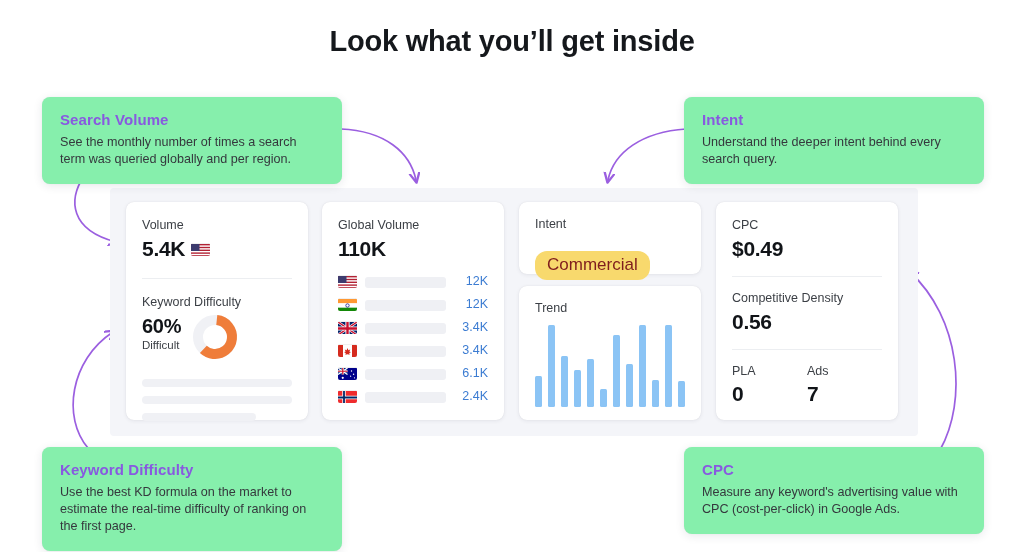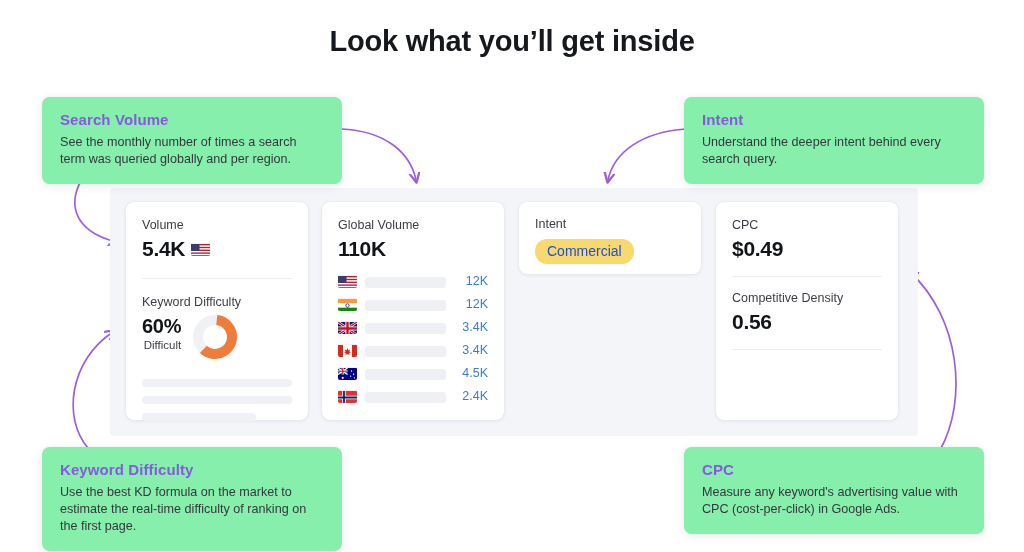--- a/index.html
+++ b/index.html
@@ -65,41 +65,41 @@
     font-size: 21px; font-weight: 700; color: #111418; letter-spacing: -.3px;
   }
   .divider { height: 1px; background: #eceef1; }
 
   
   #card-volume { left: 126px; top: 202px; width: 182px; height: 218px; padding: 16px 16px 0 16px; }
   #card-volume .vol-row { display: flex; align-items: center; gap: 6px; margin-top: 5px; }
   .flag { display: inline-block; width: 19px; height: 13px; border-radius: 2px; overflow: hidden; position: relative; flex: none; box-shadow: 0 0 0 .5px rgba(0,0,0,.12) inset; }
   #card-volume .divider { margin: 17px 0 0 0; }
   .kd-label { margin-top: 16px; }
-  .kd-row { display: flex; align-items: flex-start; margin-top: 6px; text-align: right; }
+  .kd-row { display: flex; align-items: flex-start; margin-top: 6px; }
   .kd-num { font-size: 20px; font-weight: 700; color: #111418; letter-spacing: -.3px; }
   .kd-sub { font-size: 11.5px; color: #3b3f45; margin-top: 1px; }
   .donut { margin-left: 10px; margin-top: -2px; }
   .skeletons { margin-top: 14px; }
   .skel { height: 8px; border-radius: 4px; background: #f0f1f5; margin-bottom: 9px; }
 
   
   #card-global { left: 322px; top: 202px; width: 182px; height: 218px; padding: 16px 16px 0 16px; }
   .gv-list { margin-top: 13px; }
   .gv-row { display: flex; align-items: flex-end; margin-bottom: 9px; }
   .gv-track { flex: 1; height: 11px; border-radius: 3px; background: #eff0f4; margin: 0 9px 0 8px; overflow: hidden; }
   .gv-fill { height: 100%; background: #8bc4f5; border-radius: 3px; }
   .gv-val { font-size: 12.5px; color: #3c7cd2; font-weight: 400; width: 33px; text-align: right; flex: none; }
 
   
   #card-intent { left: 519px; top: 202px; width: 182px; height: 72px; padding: 15px 16px 0 16px; }
   .pill {
-    display: inline-block; margin-top: 8px;
-    background: #f8d96d; color: #1d4ed8;
-    font-size: 14px; padding: 4px 12px 5px 12px; border-radius: 12px;
+    display: inline-block; margin-top: 20px;
+    background: #f8d96d; color: #7f1d1d;
+    font-size: 17px; padding: 4px 12px 5px 12px; border-radius: 12px;
   }
 
   
   #card-trend { left: 519px; top: 286px; width: 182px; height: 134px; padding: 15px 16px 0 16px; }
   .trend-chart { display: flex; align-items: flex-end; gap: 6px; height: 82px; margin-top: 10px; }
   .trend-bar { flex: 1; background: #8bc4f5; border-radius: 1.5px; }
 
   
   #card-cpc { left: 716px; top: 202px; width: 182px; height: 218px; padding: 16px 16px 0 16px; }
   #card-cpc .divider { margin: 15px 0 0 0; }
@@ -247,46 +247,73 @@
               <path d="M0,0 L9.5,6.5 M9.5,0 L0,6.5" stroke="#fff" stroke-width="1.3"></path>
               <path d="M4.75,0 V6.5 M0,3.25 H9.5" stroke="#fff" stroke-width="2.2"></path>
               <path d="M4.75,0 V6.5 M0,3.25 H9.5" stroke="#cf142b" stroke-width="1.2"></path>
               <circle cx="4.75" cy="9.8" r="1.1" fill="#fff"></circle>
               <circle cx="13.5" cy="3" r="0.7" fill="#fff"></circle>
               <circle cx="15.6" cy="6.2" r="0.7" fill="#fff"></circle>
               <circle cx="12.6" cy="8.2" r="0.6" fill="#fff"></circle>
               <circle cx="16.5" cy="9.8" r="0.6" fill="#fff"></circle>
             </svg></span>
           <span class="gv-track"><span class="gv-fill" style="width:21%"></span></span>
-          <span class="gv-val">4.5K</span>
+          <span class="gv-val">6.1K</span>
         </div>
         <div class="gv-row">
           <span class="flag"><svg viewBox="0 0 19 13" width="19" height="13">
               <rect width="19" height="13" fill="#ef2b2d"></rect>
               <path d="M6,0 V13 M0,6.5 H19" stroke="#fff" stroke-width="3.4"></path>
               <path d="M6,0 V13 M0,6.5 H19" stroke="#002868" stroke-width="1.8"></path>
             </svg></span>
           <span class="gv-track"><span class="gv-fill" style="width:13%"></span></span>
           <span class="gv-val">2.4K</span>
         </div>
       </div>
   </div>
 
   <div class="card" id="card-intent">
     <div class="card-label">Intent</div>
     <span class="pill">Commercial</span>
   </div>
 
+  <div class="card" id="card-trend">
+    <div class="card-label">Trend</div>
+    <div class="trend-chart" id="trend-chart">
+        <div class="trend-bar" style="height: 38%;"></div>
+        <div class="trend-bar" style="height: 100%;"></div>
+        <div class="trend-bar" style="height: 62%;"></div>
+        <div class="trend-bar" style="height: 45%;"></div>
+        <div class="trend-bar" style="height: 58%;"></div>
+        <div class="trend-bar" style="height: 22%;"></div>
+        <div class="trend-bar" style="height: 88%;"></div>
+        <div class="trend-bar" style="height: 52%;"></div>
+        <div class="trend-bar" style="height: 100%;"></div>
+        <div class="trend-bar" style="height: 33%;"></div>
+        <div class="trend-bar" style="height: 100%;"></div>
+        <div class="trend-bar" style="height: 32%;"></div>
+      </div>
+  </div>
 
   <div class="card" id="card-cpc">
     <div class="card-label">CPC</div>
     <div class="card-value" style="margin-top:5px">$0.49</div>
     <div class="divider"></div>
 
     <div class="cpc-sect">
       <div class="card-label">Competitive Density</div>
       <div class="card-value" style="margin-top:5px">0.56</div>
     </div>
     <div class="divider"></div>
 
+    <div class="cpc-cols">
+      <div class="cpc-col">
+        <div class="card-label">PLA</div>
+        <div class="card-value">0</div>
+      </div>
+      <div class="cpc-col">
+        <div class="card-label">Ads</div>
+        <div class="card-value">7</div>
+      </div>
+    </div>
   </div>
 
 </div>
 
 </body></html>

